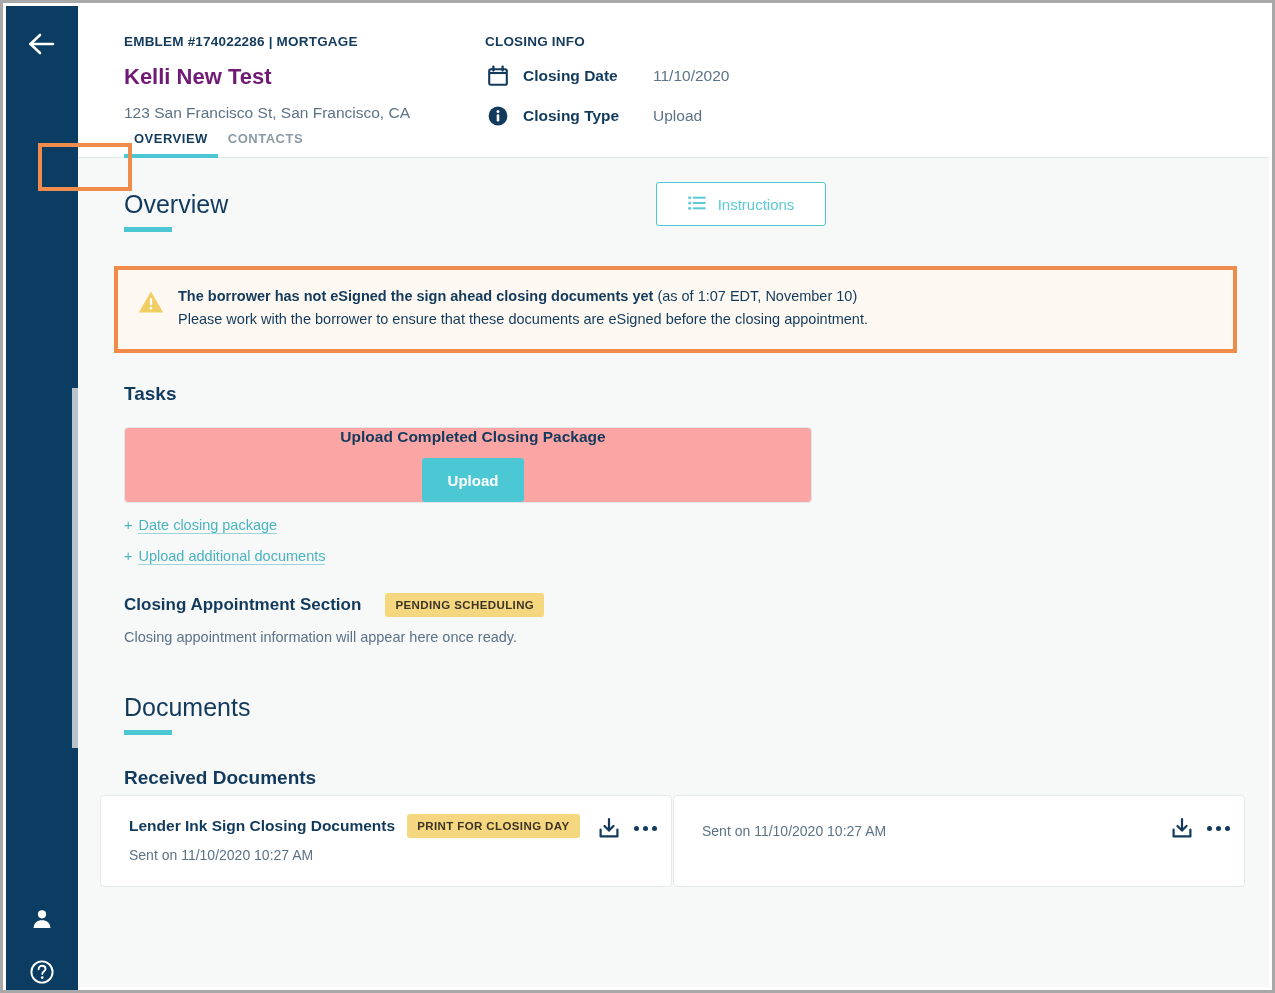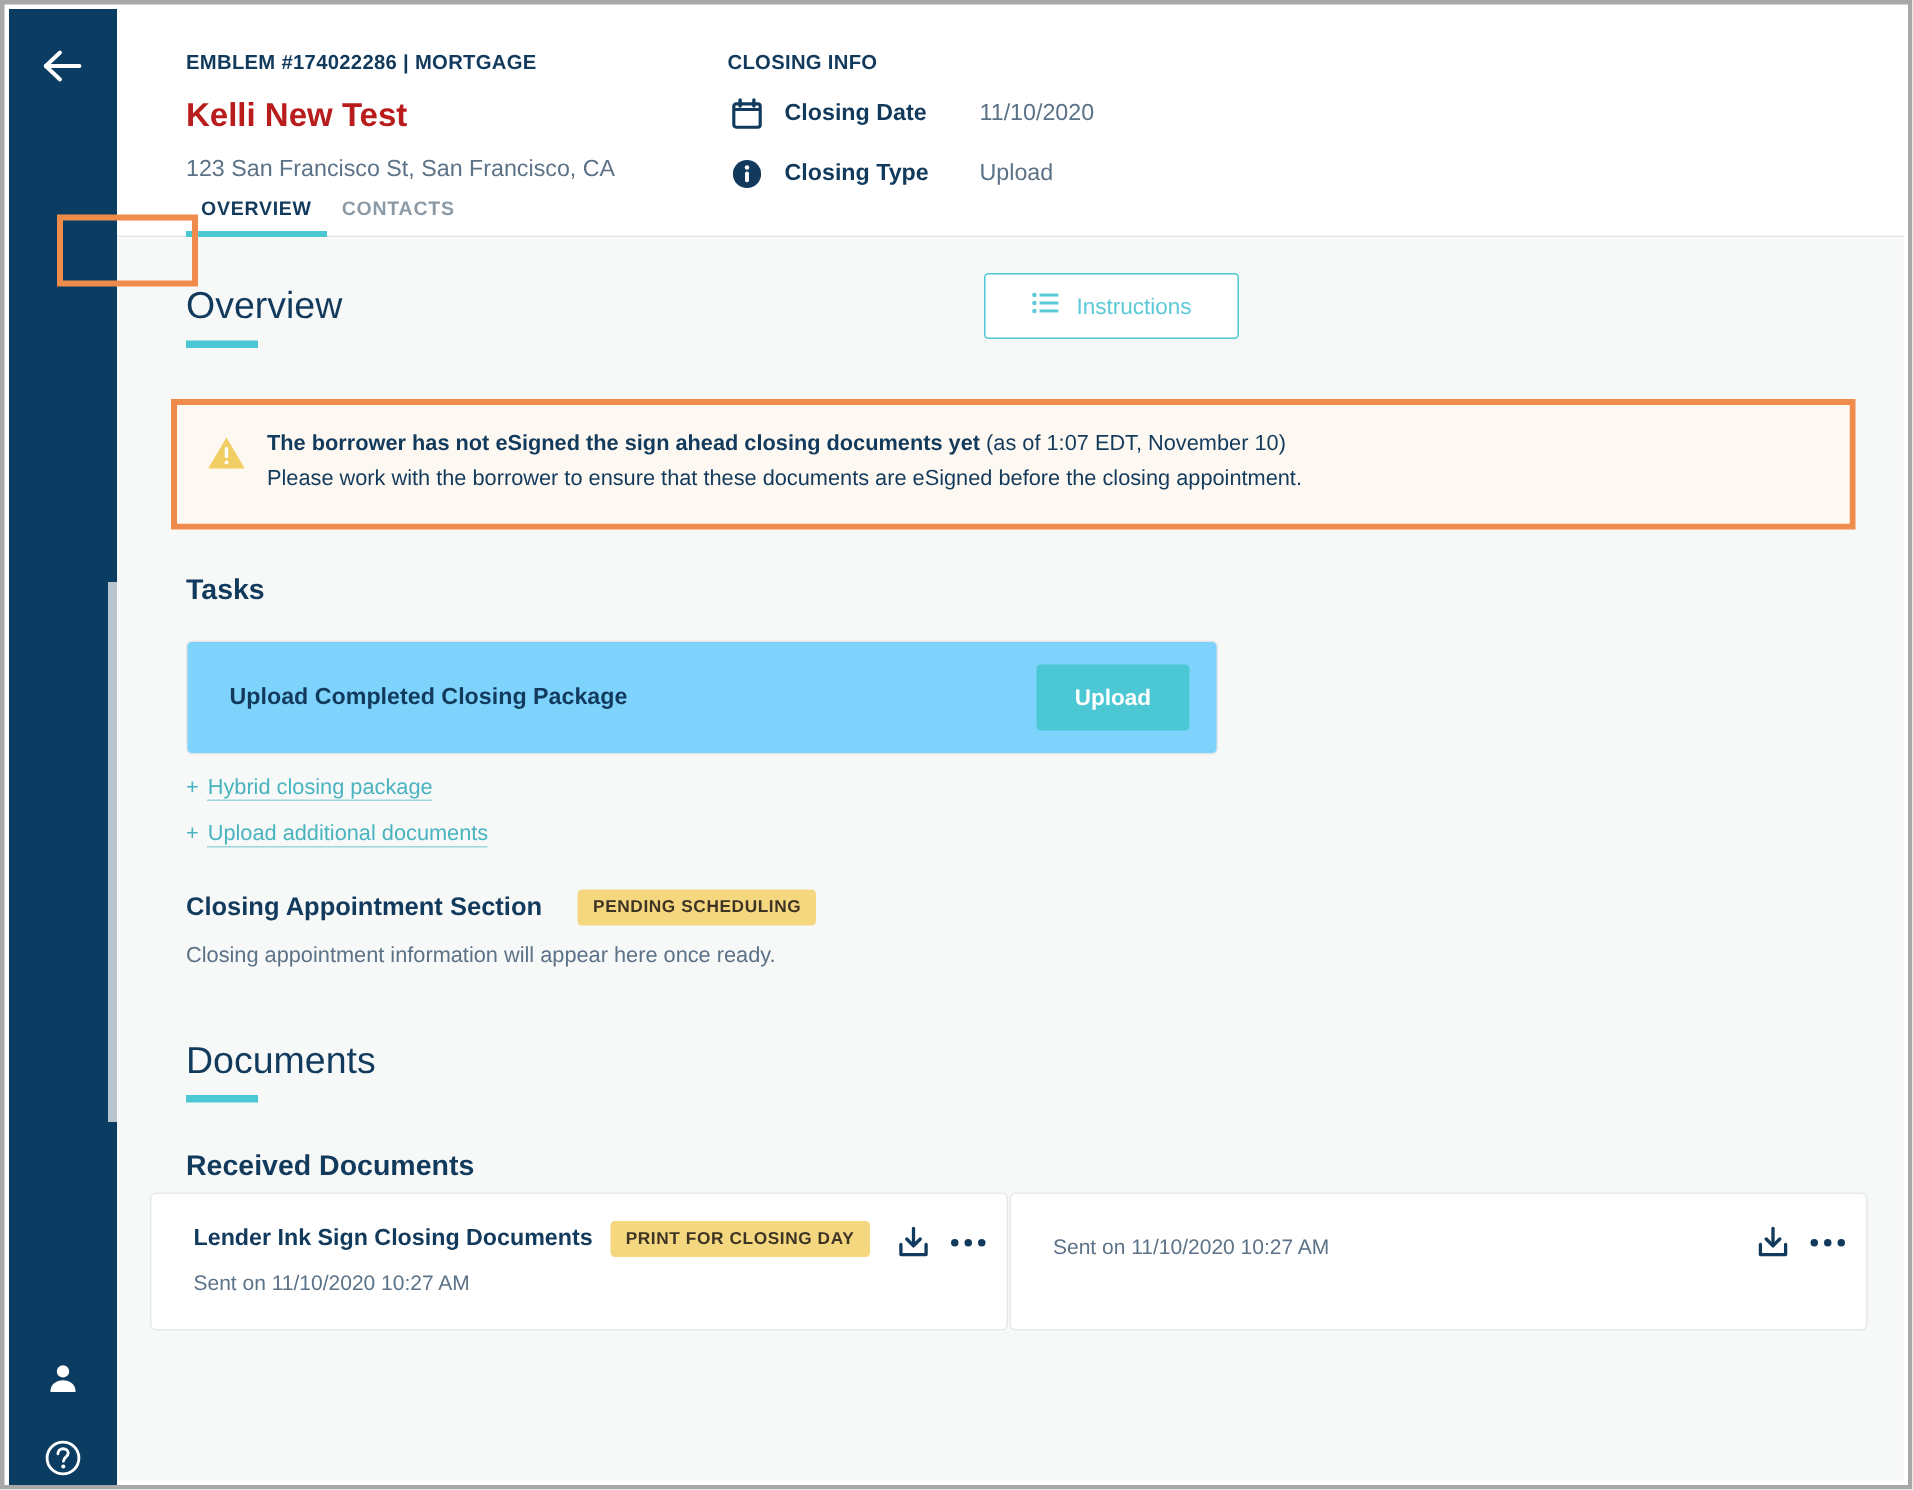--- a/index.html
+++ b/index.html
@@ -90,21 +90,21 @@
   }
   .file-line {
     font-size: 13.5px;
     font-weight: bold;
     color: #123a5c;
     letter-spacing: .2px;
   }
   .client-name {
     font-size: 22px;
     font-weight: bold;
-    color: #b91c1c;
+    color: #701a75;
     margin-top: 15px;
   }
   .client-addr {
     font-size: 15.5px;
     color: #5c7287;
     margin-top: 14px;
   }
   .hdr-right {
     position: absolute;
     left: 407px;
@@ -253,27 +253,28 @@
   .tasks-title {
     font-size: 19px;
     font-weight: bold;
     color: #123a5c;
     margin: 30px 0 0 46px;
   }
   .task-card {
     margin: 22px 0 0 46px;
     width: 688px;
     height: 76px;
-    background: #7dd3fc;
+    background: #fca5a5;
     border: 1px solid #e3e6e8;
     border-radius: 4px;
     display: flex;
     align-items: center;
     box-sizing: border-box;
     padding: 0 18px 0 28px;
+    flex-direction: column;
   }
   .task-label {
     font-size: 15.5px;
     font-weight: bold;
     color: #123a5c;
     flex: 1 1 auto;
   }
   .upload-btn {
     width: 102px;
     height: 44px;
@@ -505,21 +506,21 @@
 
       <div class="tasks-title">Tasks</div>
 
       <div class="task-card">
         <div class="task-label">Upload Completed Closing Package</div>
         <button class="upload-btn">Upload</button>
       </div>
 
       <div class="link-row">
         <div class="add-link">
-          <span class="plus">+</span><span class="txt">Hybrid closing package</span>
+          <span class="plus">+</span><span class="txt">Date closing package</span>
         </div>
       </div>
       <div class="link-row">
         <div class="add-link">
           <span class="plus">+</span><span class="txt">Upload additional documents</span>
         </div>
       </div>
 
       <div class="appt-row">
         <span class="appt-title">Closing Appointment Section</span>

